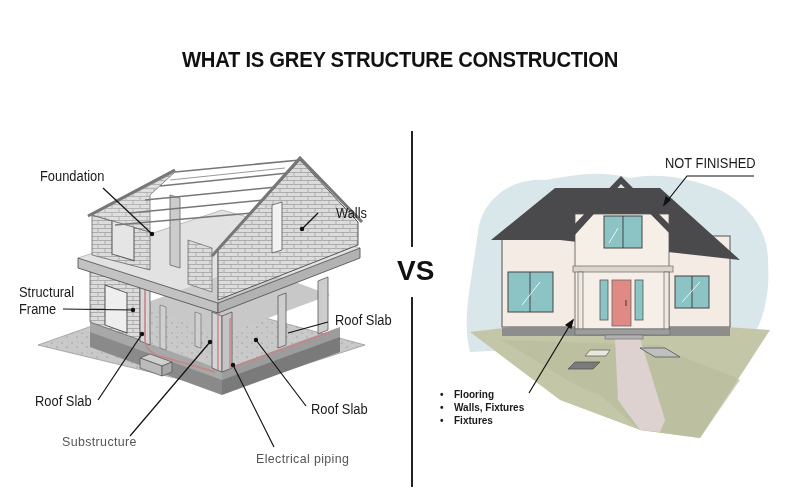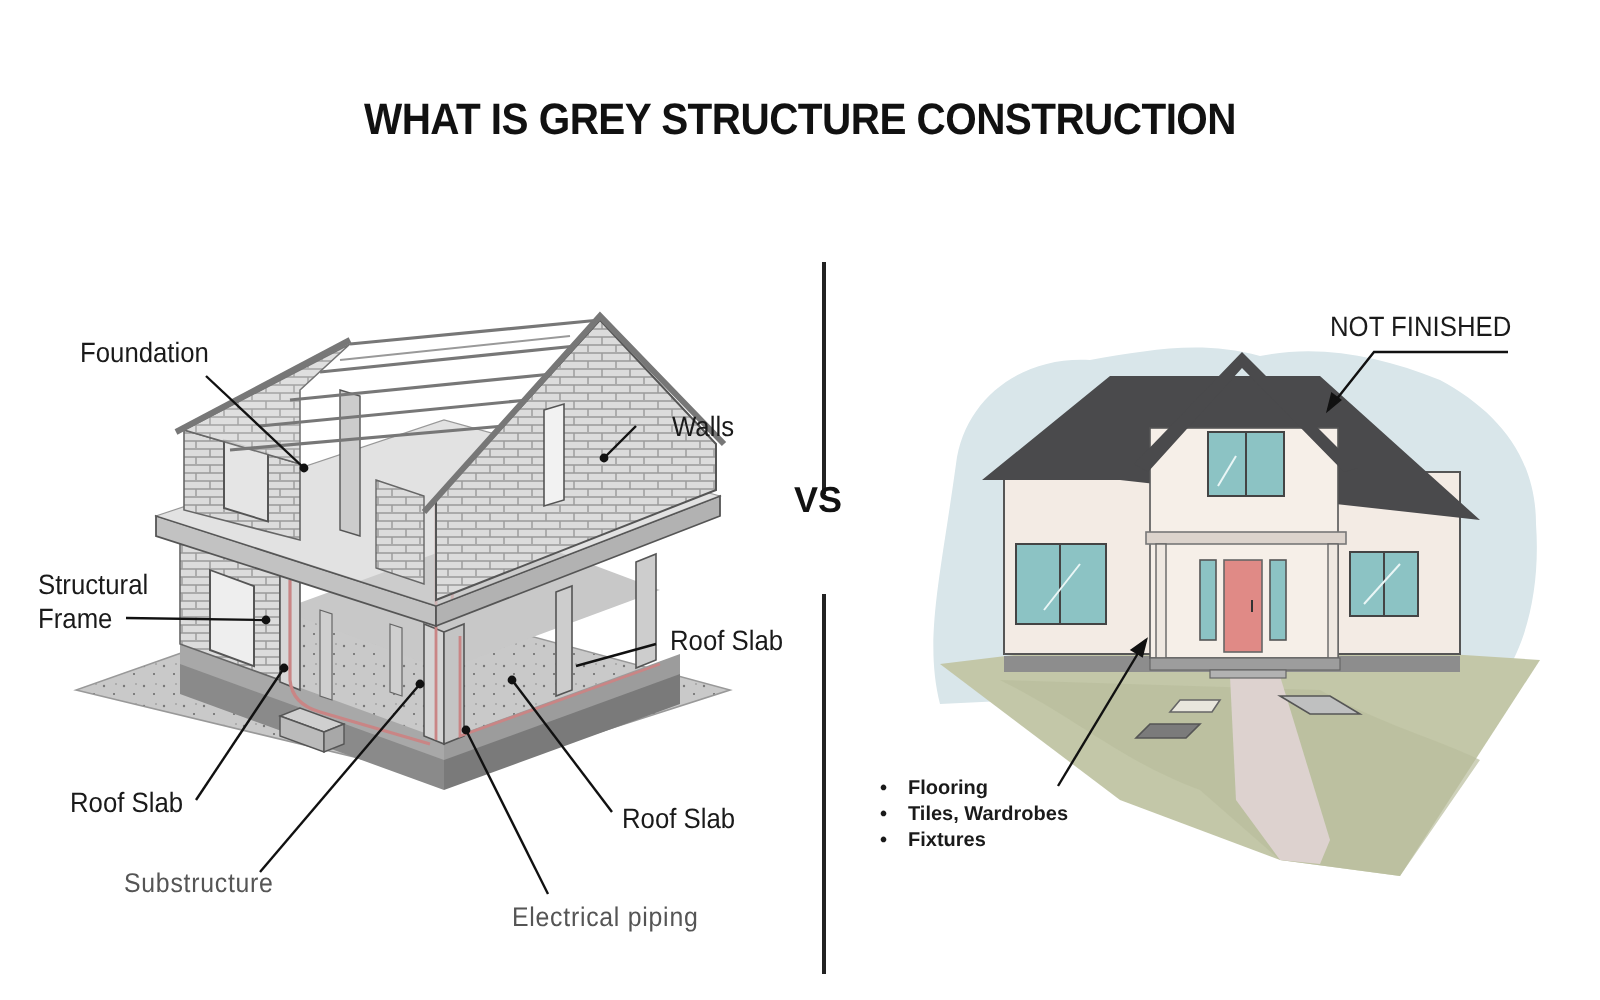--- a/index.html
+++ b/index.html
@@ -4,21 +4,21 @@
 <style>
   html, body { margin:0; padding:0; }
   body { width:800px; height:500px; background:#ffffff; position:relative; overflow:hidden;
          font-family:"Liberation Sans", sans-serif; color:#111; }
   .title { position:absolute; left:0; width:800px; top:47px; text-align:center;
            font-size:22px; font-weight:bold; letter-spacing:-0.3px; color:#111;
            transform:scaleX(0.92); }
   .label { position:absolute; font-size:14px; color:#1a1a1a; line-height:17px; white-space:nowrap;
            transform:scaleX(0.92); transform-origin:left top; }
   .label.light { color:#555; font-size:13.5px; letter-spacing:0.4px; }
-  .vs { position:absolute; left:397px; top:240px; font-size:18px; font-weight:bold; color:#111; }
+  .vs { position:absolute; left:397px; top:255px; font-size:28px; font-weight:bold; color:#111; }
   .divider { position:absolute; left:411px; width:2px; background:#222; }
   .bullets { position:absolute; left:440px; top:388px; margin:0; padding:0; list-style:none;
              font-size:10px; font-weight:bold; color:#1a1a1a; }
   .bullets li { line-height:13px; }
   .bullets li::before { content:"\2022"; display:inline-block; width:14px; }
   svg { position:absolute; left:0; top:0; }
 </style>
 </head>
 <body>
 
@@ -184,15 +184,15 @@
 <div class="label light" style="left:62px; top:433px;">Substructure</div>
 <div class="label light" style="left:256px; top:450px;">Electrical piping</div>
 
 <div class="divider" style="top:131px; height:116px;"></div>
 <div class="vs">VS</div>
 <div class="divider" style="top:297px; height:190px;"></div>
 
 <div class="label" style="left:665px; top:155px;">NOT FINISHED</div>
 <ul class="bullets">
   <li>Flooring</li>
-  <li>Tiles, Wardrobes</li>
+  <li>Walls, Fixtures</li>
   <li>Fixtures</li>
 </ul>
 
 </body></html>

